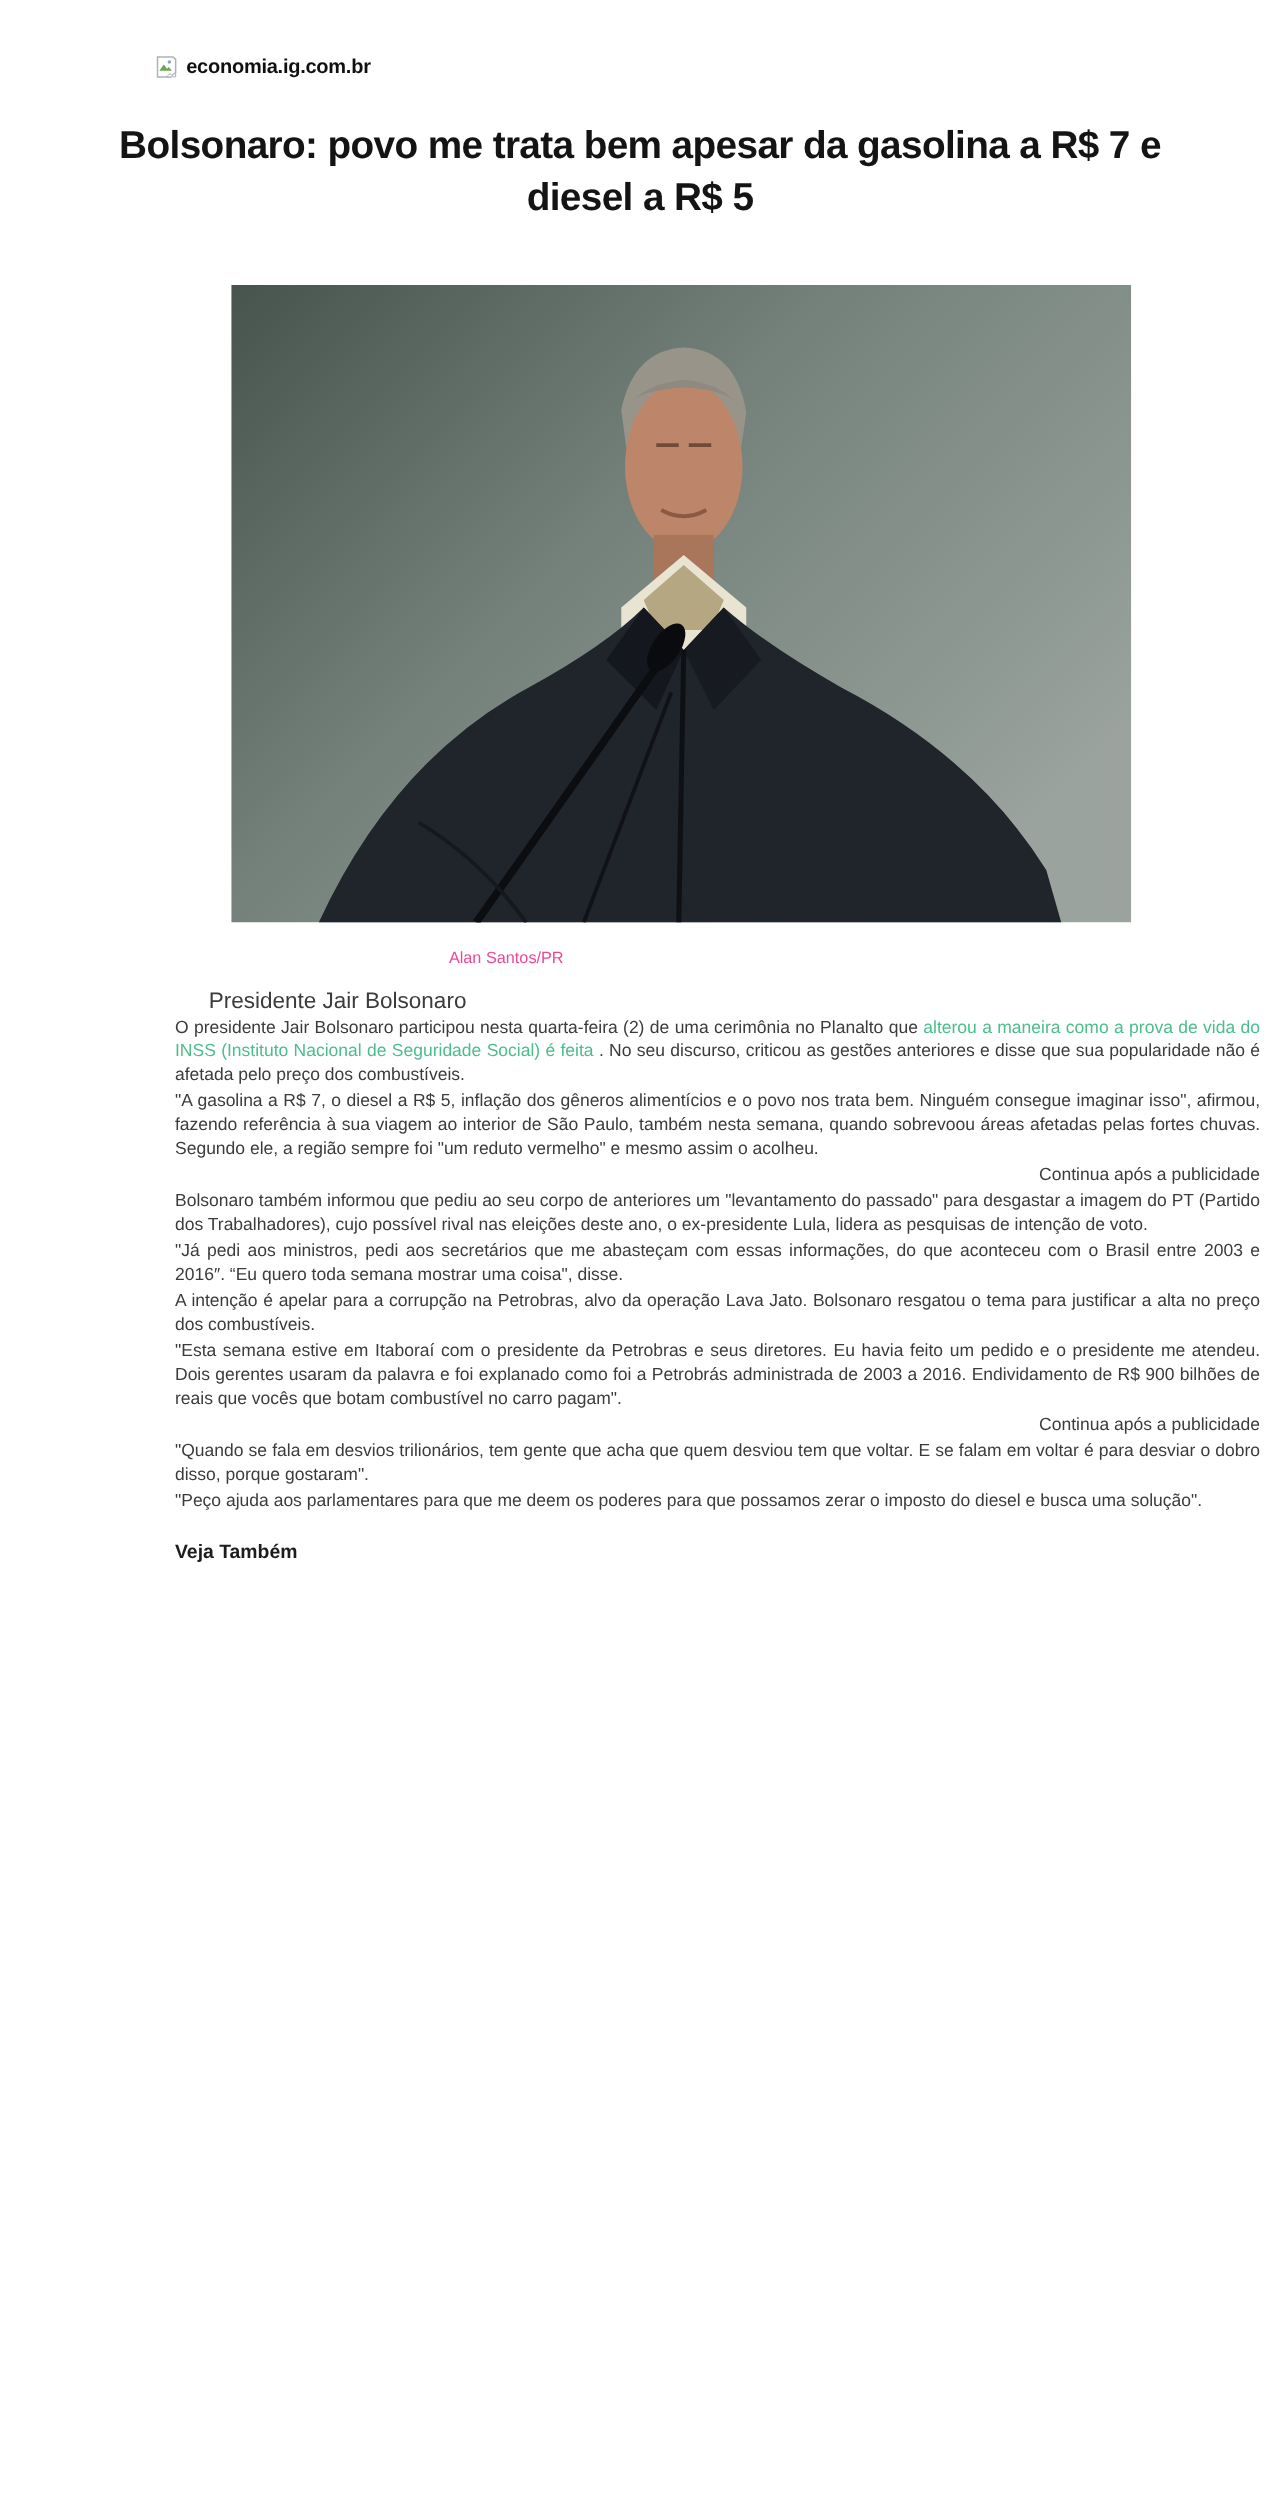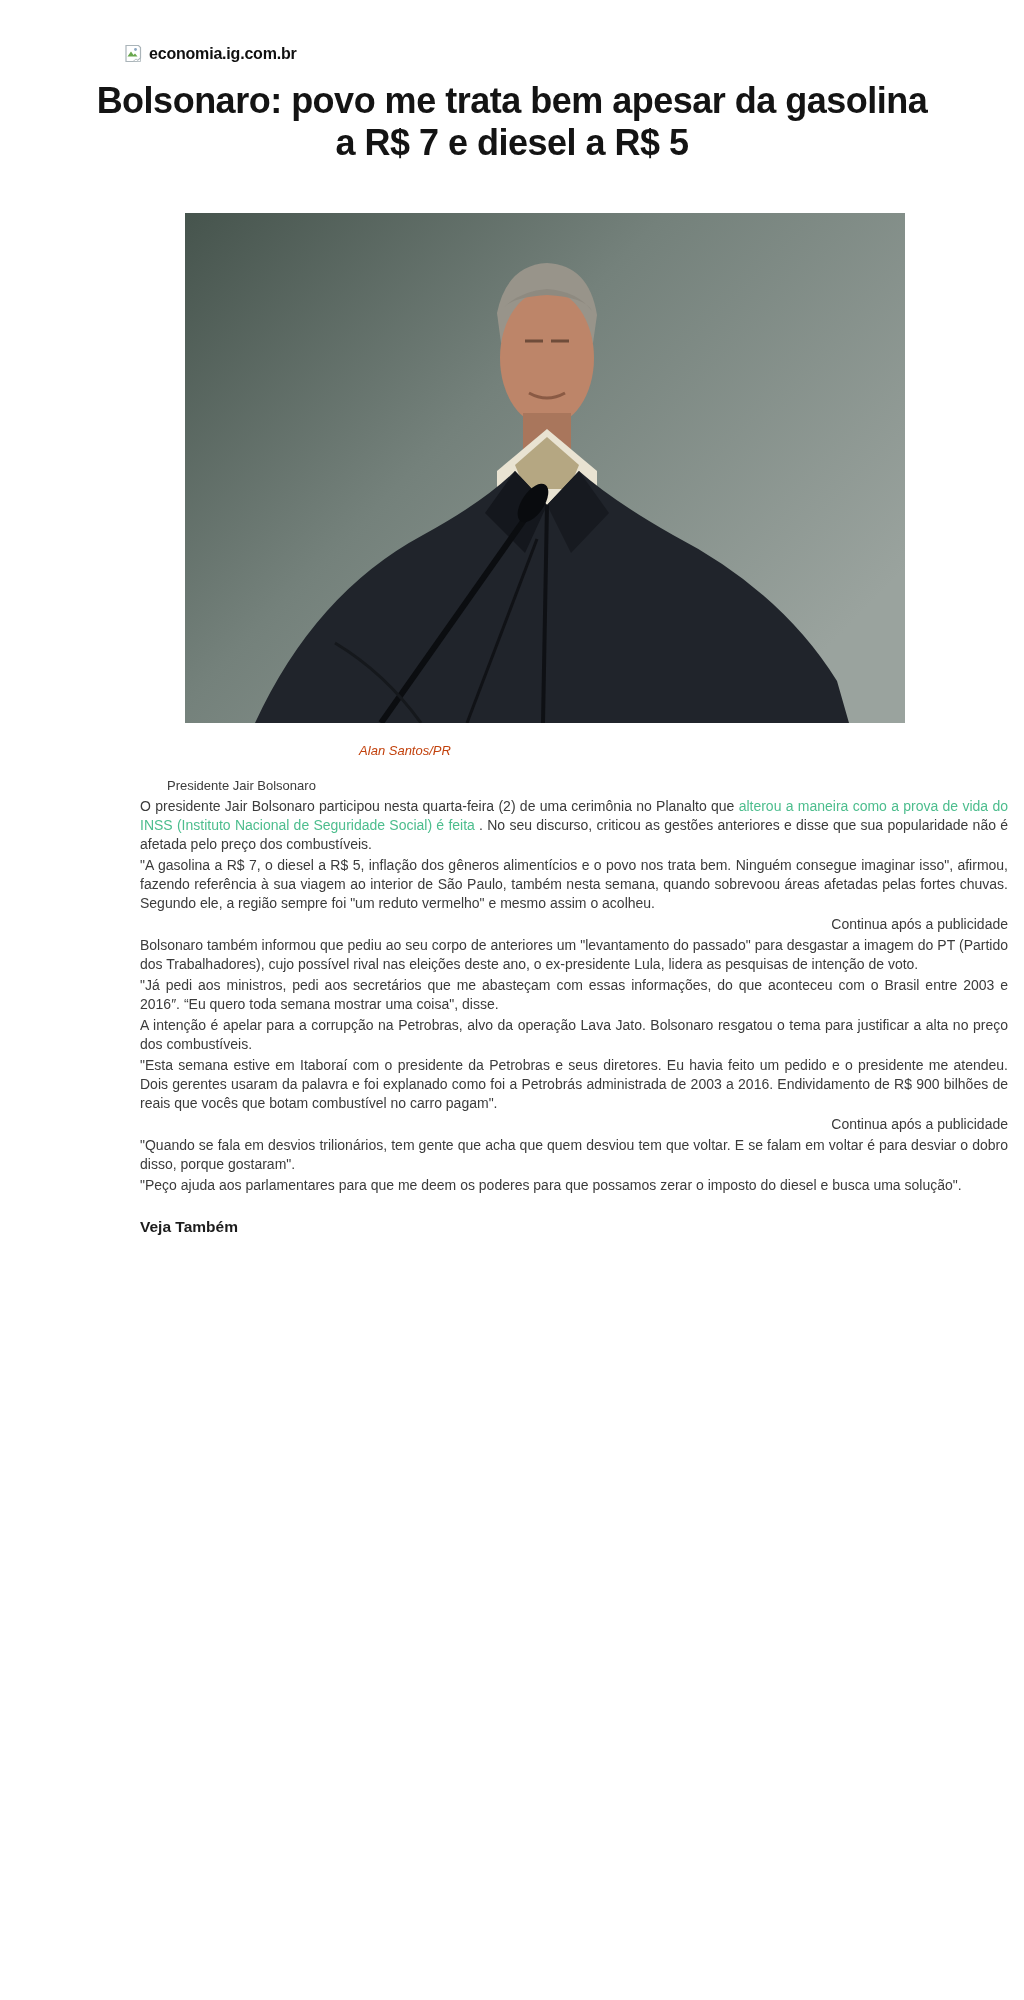--- a/index.html
+++ b/index.html
@@ -7,35 +7,35 @@
   body { font-family: "Liberation Sans", sans-serif; color: #3b3b3b; }
   .page { width: 1024px; height: 1660px; position: relative; background: #fff; overflow: hidden; }
 
   
   .site-header { padding: 44px 0 0 124px; display: flex; align-items: center; gap: 6px; }
   .broken-img { width: 19px; height: 19px; display: inline-block; flex: 0 0 auto; }
   .site-name { font-size: 16px; font-weight: bold; color: #101010; letter-spacing: -0.2px; }
 
   
   h1.article-title {
-    margin: 17px auto 0; max-width: 850px; text-align: center;
-    font-size: 36px; line-height: 42px; font-weight: bold; color: #141414;
+    margin: 32px auto 0; max-width: 850px; text-align: center;
+    font-size: 31px; line-height: 42px; font-weight: bold; color: #141414;
     letter-spacing: -0.5px;
   }
 
   
   figure.article-figure { margin: 49px 0 0 185px; padding: 0; width: 720px; }
   .photo { width: 720px; height: 510px; display: block; }
   .photo-credit {
-    width: 440px; text-align: center; font-style: italic;
-    font-size: 13px; color: #c2410c; margin-top: 20px;
+    width: 440px; text-align: center; 
+    font-size: 13px; color: #ec4899; margin-top: 20px;
   }
 
   
-  .photo-caption { margin: 18px 16px 0 167px; font-size: 13px; line-height: 19px; color: #3b3b3b; }
+  .photo-caption { margin: 18px 16px 0 167px; font-size: 18px; line-height: 19px; color: #3b3b3b; }
   .article-body { margin: 0 16px 0 140px; width: 868px; }
   .article-body p { margin: 2px 0; font-size: 14px; line-height: 19px; text-align: justify; color: #3b3b3b; }
   .article-body p.ad-note { text-align: right; }
   a.lnk { text-decoration: none; cursor: pointer; }
 
   h2.see-also { margin: 23px 0 16px 140px; font-size: 15.5px; font-weight: bold; color: #1c1c1c; }
 </style>
 </head>
 <body>
 

